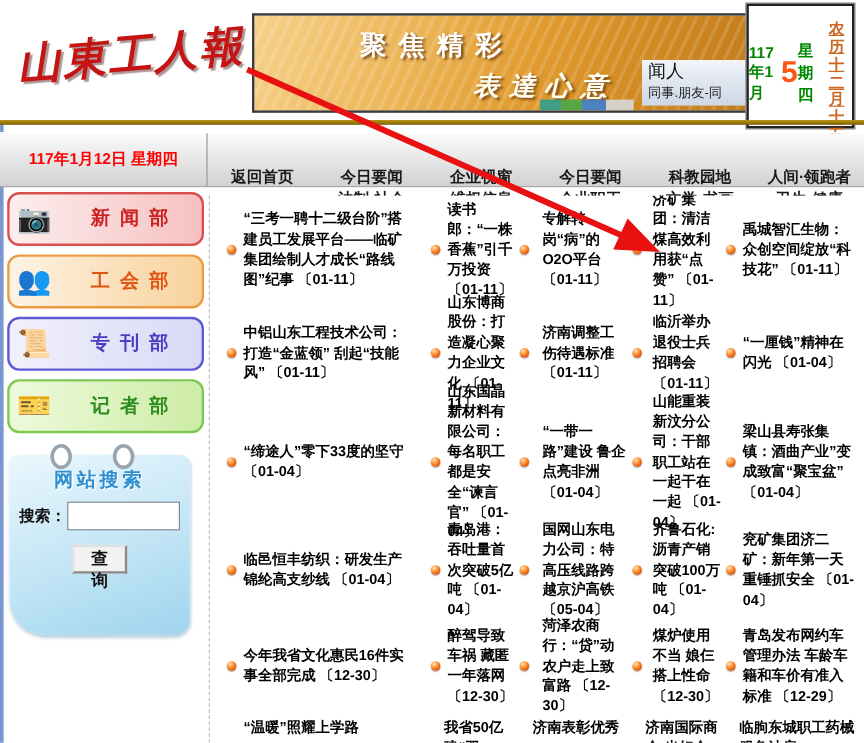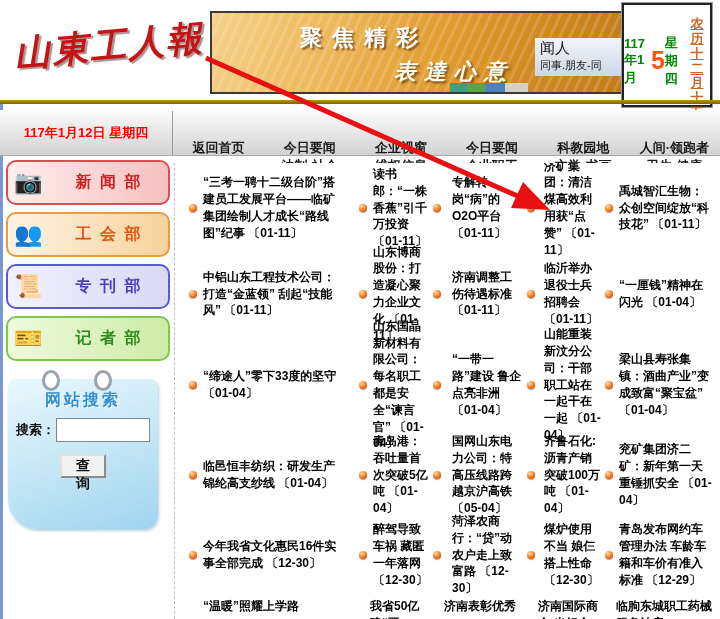--- a/index.html
+++ b/index.html
@@ -24,21 +24,21 @@
       repeating-linear-gradient(115deg, rgba(255,255,255,.14) 0 3px, rgba(255,255,255,0) 3px 9px),
       linear-gradient(105deg,#f6d18a 0%,#ecb658 30%,#e19b2f 55%,#d28a22 75%,#c07a1a 100%);
     overflow:hidden;cursor:pointer;margin-left:25px;
   }
   .banner-line1{position:absolute;left:88px;top:10px;font-size:22px;font-weight:bold;color:#fff;
     letter-spacing:10px;text-shadow:2px 2px 2px rgba(110,60,10,.85);white-space:nowrap;}
   .banner-line2{position:absolute;left:182px;top:44px;font-size:22px;font-weight:bold;font-style:italic;color:#fdfdf2;
     letter-spacing:8px;text-shadow:2px 2px 2px rgba(110,60,10,.85);white-space:nowrap;}
   .banner-strip{position:absolute;left:238px;bottom:0;width:78px;height:9px;opacity:.9;
     background:linear-gradient(90deg,#2e9e8e 0 22%,#48a846 22% 45%,#3e7fd0 45% 70%,#d7d7d7 70% 100%);}
-  .banner-popup{position:absolute;right:0;bottom:16px;width:97px;height:38px;box-sizing:border-box;
+  .banner-popup{position:absolute;right:0;bottom:4px;width:97px;height:38px;box-sizing:border-box;
     padding:1px 5px;background:linear-gradient(#f2f5fa,#ccd7e5);}
   .popup-title{font-size:15px;color:#111;line-height:1.25;white-space:nowrap;}
   .popup-sub{font-size:11px;color:#222;white-space:nowrap;}
   .calendar{
     position:absolute;left:622px;top:3px;width:90px;height:104px;box-sizing:border-box;
     background:#fff;border:2px solid #222;box-shadow:0 0 0 1px #9a9a9a;
     display:flex;flex-direction:row;align-items:center;padding-top:12px;
   }
   .cal-ym{color:#008800;font-weight:bold;font-size:13px;}
   .cal-day{color:#ff5511;font-weight:bold;font-size:25px;line-height:1.1;}

